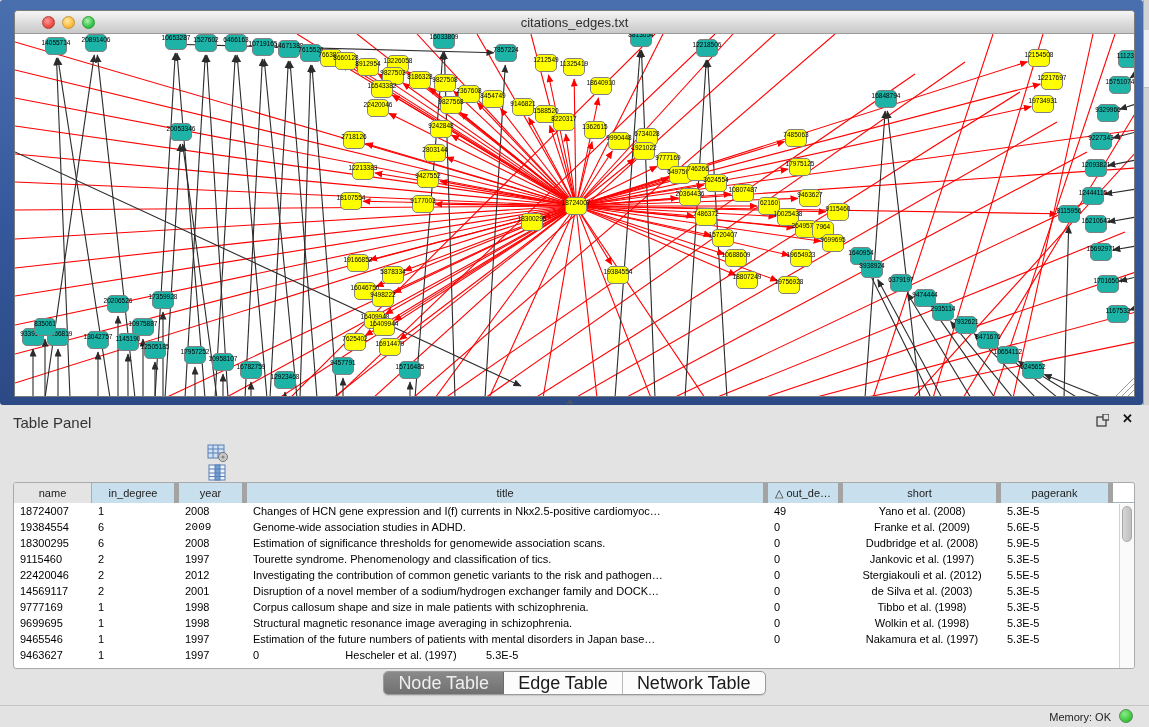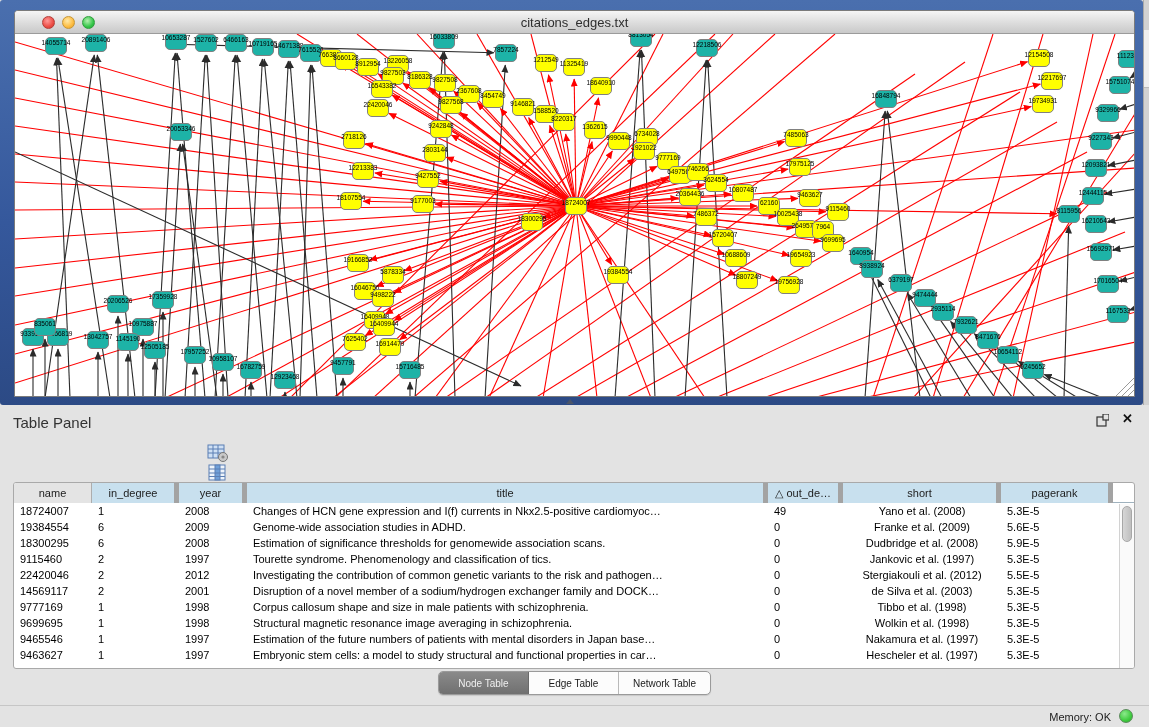--- a/index.html
+++ b/index.html
@@ -62,21 +62,21 @@
     overflow:hidden; white-space:nowrap; }
   .td.center { text-align:center; padding-left:0; }
   .vscroll { position:absolute; right:0; top:21px; bottom:0; width:15px;
     background:#fafafa; border-left:1px solid #d2d2d2; }
   .vscroll .thumb { position:absolute; left:2px; top:2px; width:10px; height:36px;
     background:linear-gradient(90deg,#d6d6d6,#bfbfbf); border:1px solid #a7a7a7; border-radius:6px; }
 
   .tabs { position:absolute; left:0; top:266px; width:100%; display:flex; justify-content:center; }
   .tabwrap { display:flex; height:24px; border:1px solid #9a9a9a; border-radius:5px; overflow:hidden;
     background:#fcfcfc; box-shadow:0 1px 1px rgba(0,0,0,.12); }
-  .tab { min-width:90px; padding:0 14px; font-size:10px; line-height:23px; text-align:center;
+  .tab { min-width:90px; padding:0 14px; font-size:18px; line-height:23px; text-align:center;
     color:#1a1a1a; border-right:1px solid #b9b9b9; cursor:pointer; }
   .tab:last-child { border-right:none; }
   .tab.active { background:linear-gradient(180deg,#8a8a8a,#707070); color:#efefef; border-right-color:#6a6a6a; }
 
   .statusbar { position:absolute; left:0; top:300px; width:100%; height:22px;
     border-top:1px solid #c6c6c6; }
   .statusbar .mem { position:absolute; right:38px; top:5px; font-size:11px; color:#222; }
   .memdot { position:absolute; right:16px; top:3px; width:14px; height:14px; border-radius:50%;
     background:radial-gradient(circle at 38% 32%,#8ce98c,#3fcc3f 60%,#2aa52a); border:1px solid #5a8a5a; cursor:pointer; }
 </style>
@@ -842,21 +842,21 @@
             <div class="td" style="width: 87px;">1</div>
             <div class="td" style="width: 68px;">2008</div>
             <div class="td" style="width: 521px;">Changes of HCN gene expression and I(f) currents in Nkx2.5-positive cardiomyoc…</div>
             <div class="td" style="width: 75px;">49</div>
             <div class="td center" style="width: 158px;">Yano et al. (2008)</div>
             <div class="td" style="width: 112px;">5.3E-5</div>
           </div>
           <div class="tr">
             <div class="td" style="width: 78px;">19384554</div>
             <div class="td" style="width: 87px;">6</div>
-            <div class="td" style="width: 68px;">2009</div>
+            <div class="td" style="width: 68px; font-family: Liberation Mono, monospace;">2009</div>
             <div class="td" style="width: 521px;">Genome-wide association studies in ADHD.</div>
             <div class="td" style="width: 75px;">0</div>
             <div class="td center" style="width: 158px;">Franke et al. (2009)</div>
             <div class="td" style="width: 112px;">5.6E-5</div>
           </div>
           <div class="tr">
             <div class="td" style="width: 78px;">18300295</div>
             <div class="td" style="width: 87px;">6</div>
             <div class="td" style="width: 68px;">2008</div>
             <div class="td" style="width: 521px;">Estimation of significance thresholds for genomewide association scans.</div>
@@ -915,21 +915,20 @@
             <div class="td" style="width: 68px;">1997</div>
             <div class="td" style="width: 521px;">Estimation of the future numbers of patients with mental disorders in Japan base…</div>
             <div class="td" style="width: 75px;">0</div>
             <div class="td center" style="width: 158px;">Nakamura et al. (1997)</div>
             <div class="td" style="width: 112px;">5.3E-5</div>
           </div>
           <div class="tr">
             <div class="td" style="width: 78px;">9463627</div>
             <div class="td" style="width: 87px;">1</div>
             <div class="td" style="width: 68px;">1997</div>
-            <div class="td" style="width: 521px;">Embryonic stem cells: a model to study structural and functional properties in car…</div>
             <div class="td" style="width: 75px;">0</div>
             <div class="td center" style="width: 158px;">Hescheler et al. (1997)</div>
             <div class="td" style="width: 112px;">5.3E-5</div>
           </div>
         </div>
       <div class="vscroll">
         <div class="thumb"></div>
       </div>
     </div>
 

